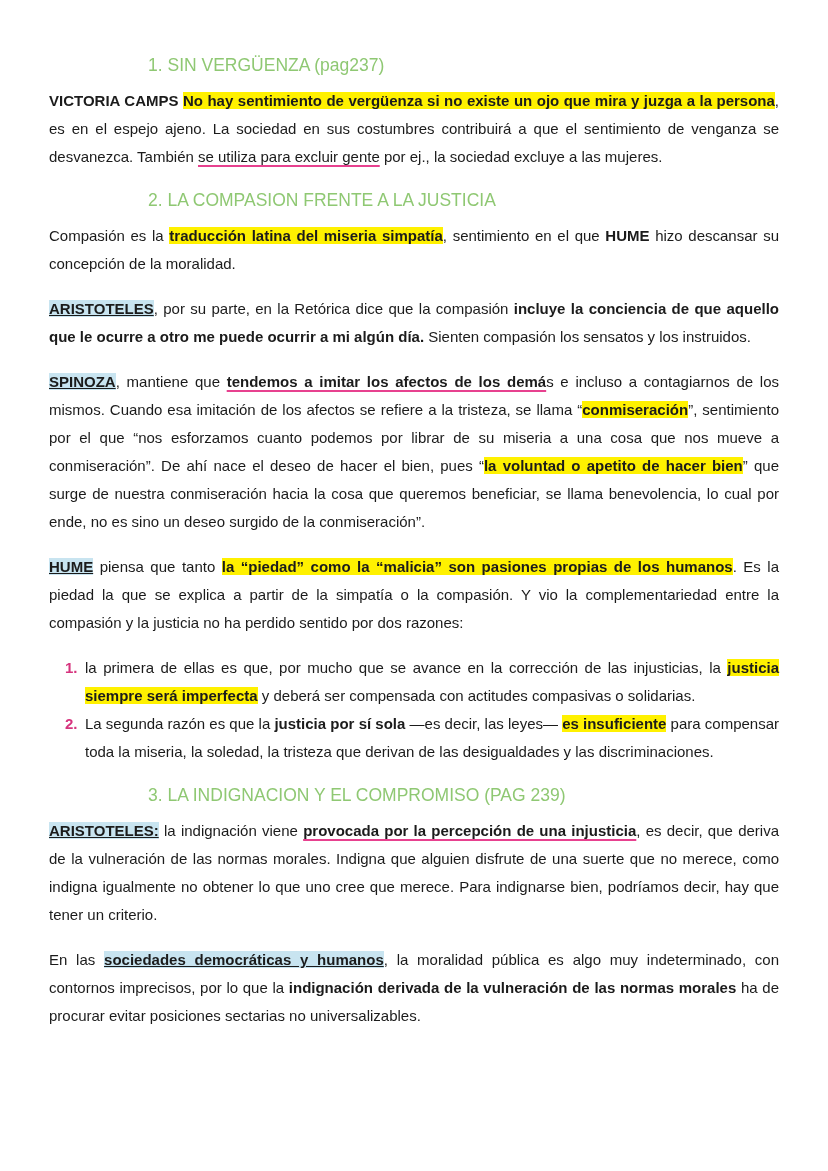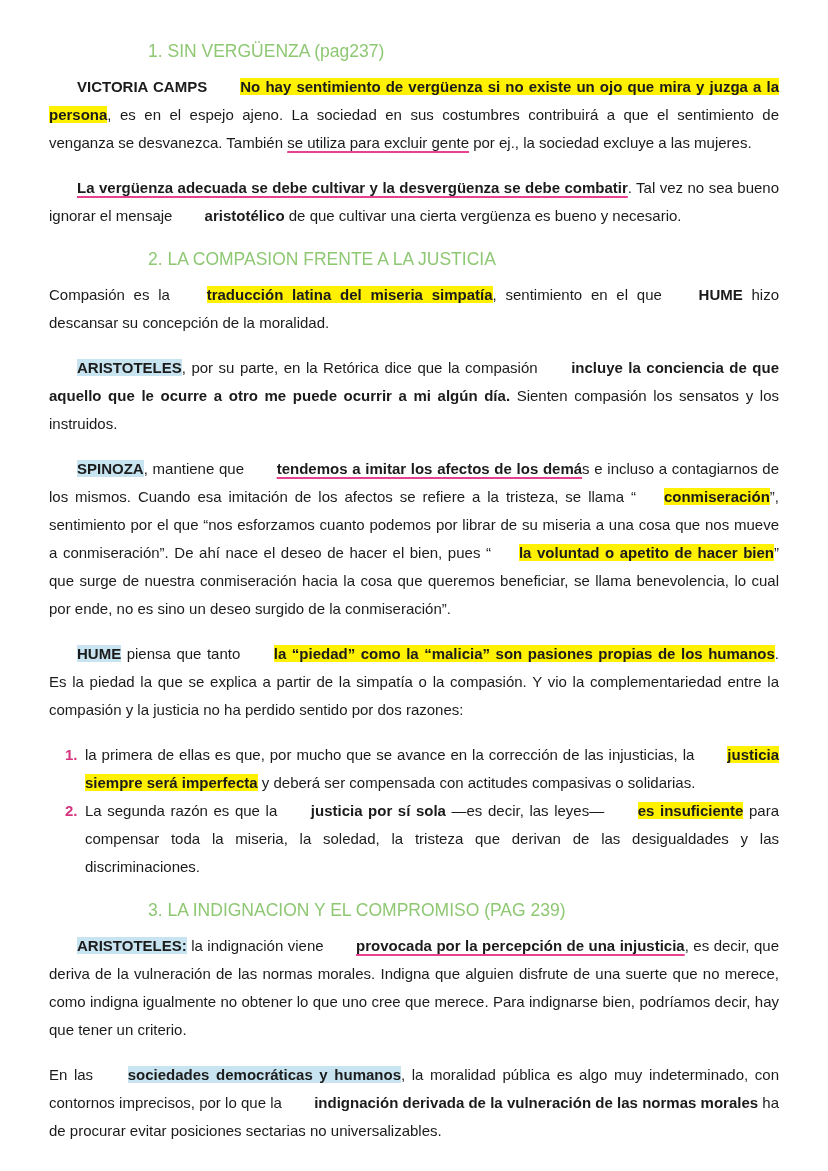--- a/index.html
+++ b/index.html
@@ -13,39 +13,39 @@
     height: 1171px;
     position: relative;
     font-family: "Liberation Sans", sans-serif;
     color: #1b1b1b;
   }
   .page {
     position: relative;
     width: 828px;
     height: 1171px;
     box-sizing: border-box;
-    padding: 37px 49px 0 49px;
+    padding: 51px 49px 0 49px;
     background: #ffffff;
   }
   .h {
     font-size: 17.5px;
     font-weight: 400;
     color: var(--heading_green, #8FC873);
     margin: 2px 0 10px 99px;
     line-height: 24px;
   }
   p.para {
     font-size: 15px;
     line-height: 28px;
     text-align: justify;
     margin: 0 0 17px 0;
   }
-  .b { font-weight: 700; margin-left: 28px; }
+  .b { font-weight: 700; }
   .hl-y { background: var(--highlight_yellow, #FFF100); }
-  .hl-b { background: var(--highlight_blue, #C8E4F0); }
+  .hl-b { background: var(--highlight_blue, #C8E4F0); text-decoration: underline; }
   .u-pink {
     text-decoration: underline;
     text-decoration-color: var(--underline_pink, #E7418F);
     text-decoration-thickness: 2px;
     text-underline-offset: 3px;
   }
   .nlist { margin: 0 0 17px 0; }
   .li {
     display: flex;
     font-size: 15px;
@@ -71,21 +71,20 @@
 </style>
 </head>
 <body>
 
 <div class="page">
 
   <div class="h">1. SIN VERGÜENZA (pag237)</div>
 
   <p class="para"><span class="b">VICTORIA CAMPS </span><span class="b hl-y">No hay sentimiento de vergüenza si no existe un ojo que mira y juzga a la persona</span><span>, es en el espejo ajeno. La sociedad en sus costumbres contribuirá a que el sentimiento de venganza se desvanezca. También </span><span class="u-pink">se utiliza para excluir gente</span><span> por ej., la sociedad excluye a las mujeres.</span></p>
 
-  <p class="para"><span class="b u-pink">La vergüenza adecuada se debe cultivar y la desvergüenza se debe combatir</span><span>. Tal vez no sea bueno ignorar el mensaje </span><span class="b">aristotélico</span><span> de que cultivar una cierta vergüenza es bueno y necesario.</span></p>
 
   <div class="h">2. LA COMPASION FRENTE A LA JUSTICIA</div>
 
   <p class="para"><span>Compasión es la </span><span class="b hl-y">traducción latina del miseria simpatía</span><span>, sentimiento en el que </span><span class="b">HUME</span><span> hizo descansar su concepción de la moralidad.</span></p>
 
   <p class="para"><span class="b hl-b">ARISTOTELES</span><span>, por su parte, en la Retórica dice que la compasión </span><span class="b">incluye la conciencia de que aquello que le ocurre a otro me puede ocurrir a mi algún día.</span><span> Sienten compasión los sensatos y los instruidos.</span></p>
 
   <p class="para"><span class="b hl-b">SPINOZA</span><span>, mantiene que </span><span class="b u-pink">tendemos a imitar los afectos de los demá</span><span>s e incluso a contagiarnos de los mismos. Cuando esa imitación de los afectos se refiere a la tristeza, se llama “</span><span class="b hl-y">conmiseración</span><span>”, sentimiento por el que “nos esforzamos cuanto podemos por librar de su miseria a una cosa que nos mueve a conmiseración”. De ahí nace el deseo de hacer el bien, pues “</span><span class="b hl-y">la voluntad o apetito de hacer bien</span><span>” que surge de nuestra conmiseración hacia la cosa que queremos beneficiar, se llama benevolencia, lo cual por ende, no es sino un deseo surgido de la conmiseración”.</span></p>
 
   <p class="para"><span class="b hl-b">HUME</span><span> piensa que tanto </span><span class="b hl-y">la “piedad” como la “malicia” son pasiones propias de los humanos</span><span>. Es la piedad la que se explica a partir de la simpatía o la compasión. Y vio la complementariedad entre la compasión y la justicia no ha perdido sentido por dos razones:</span></p>

